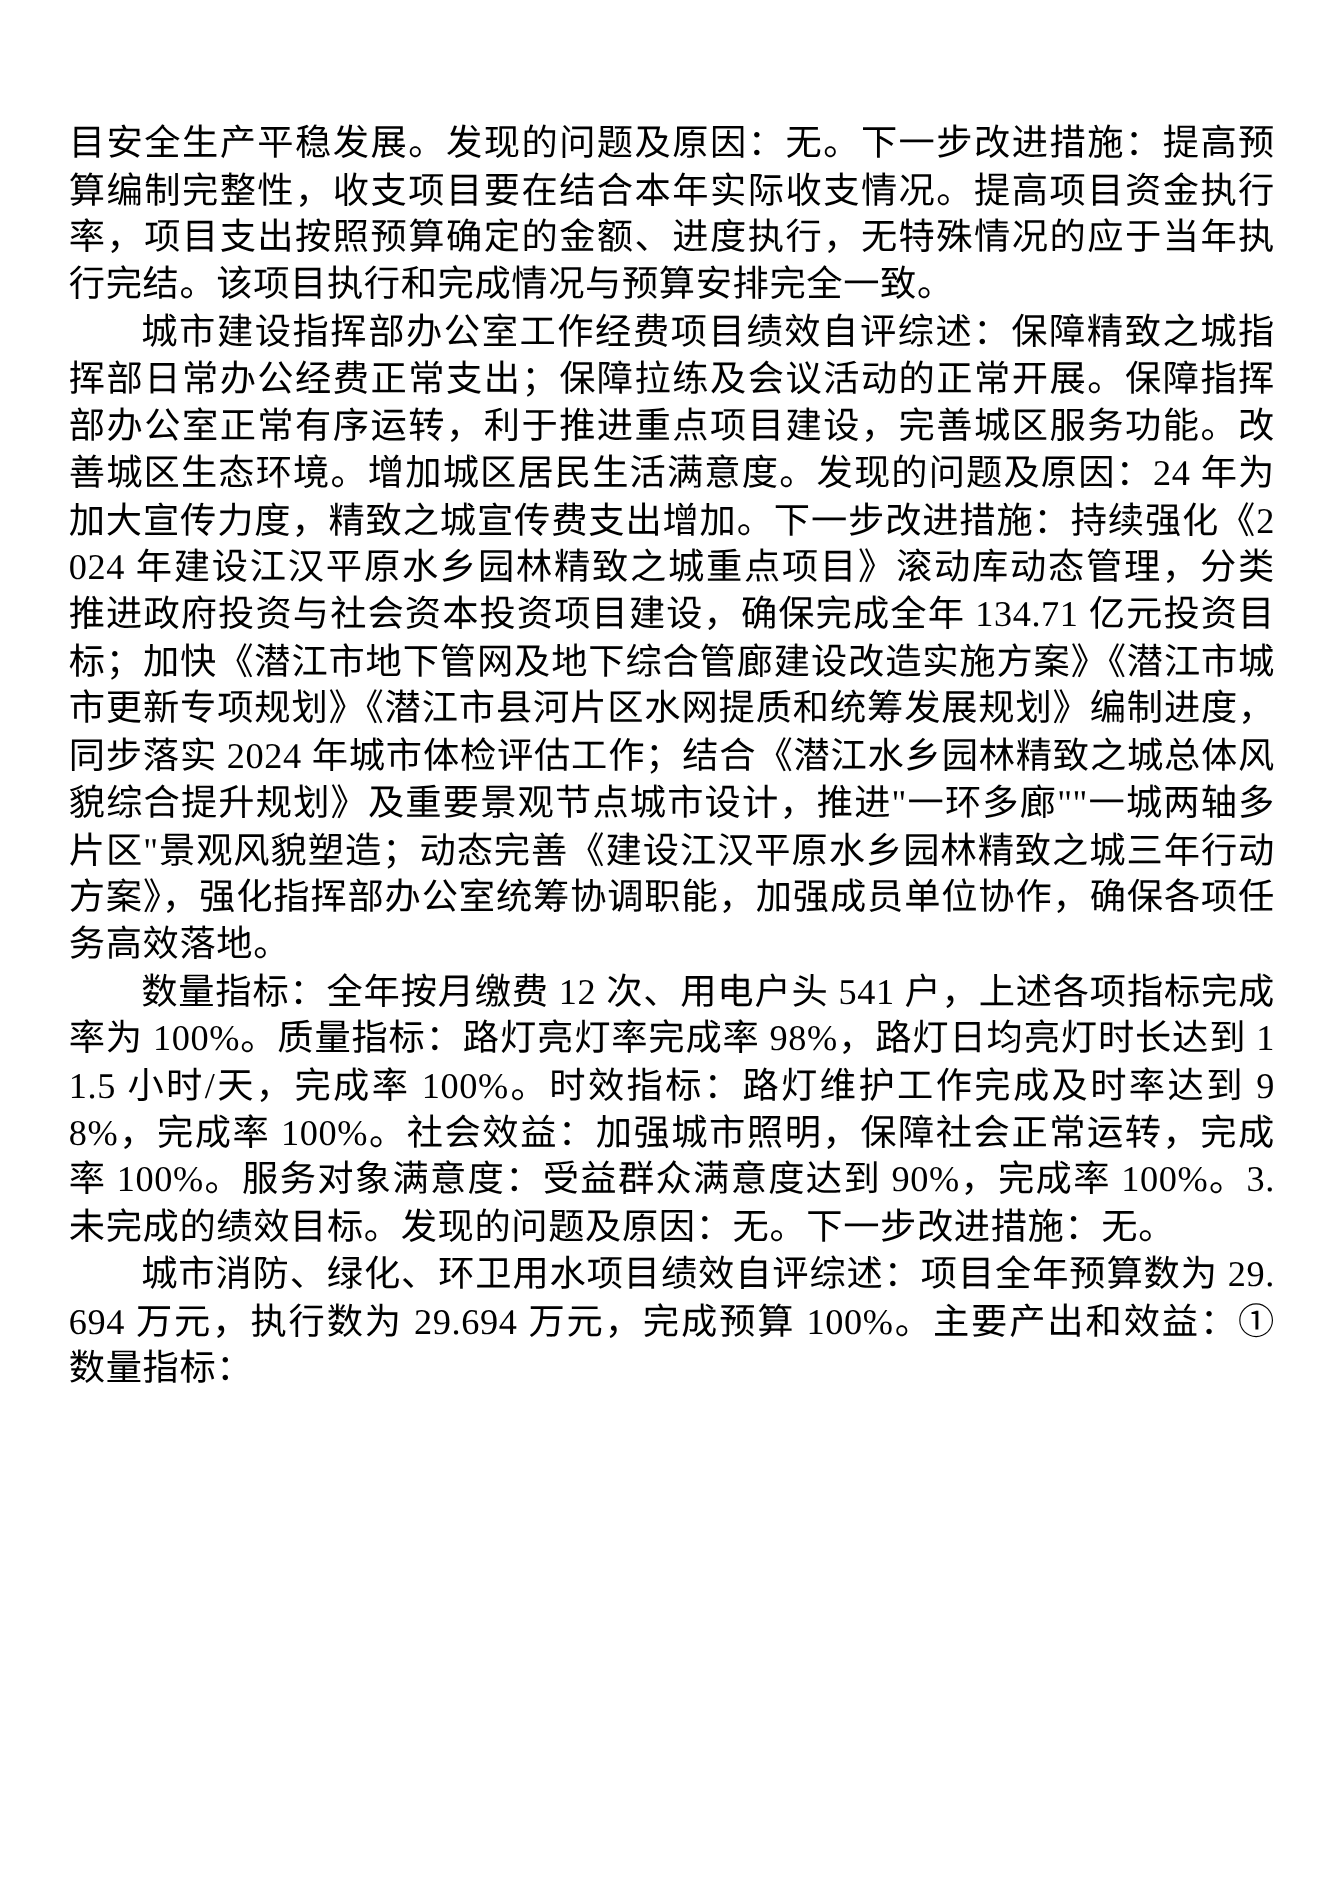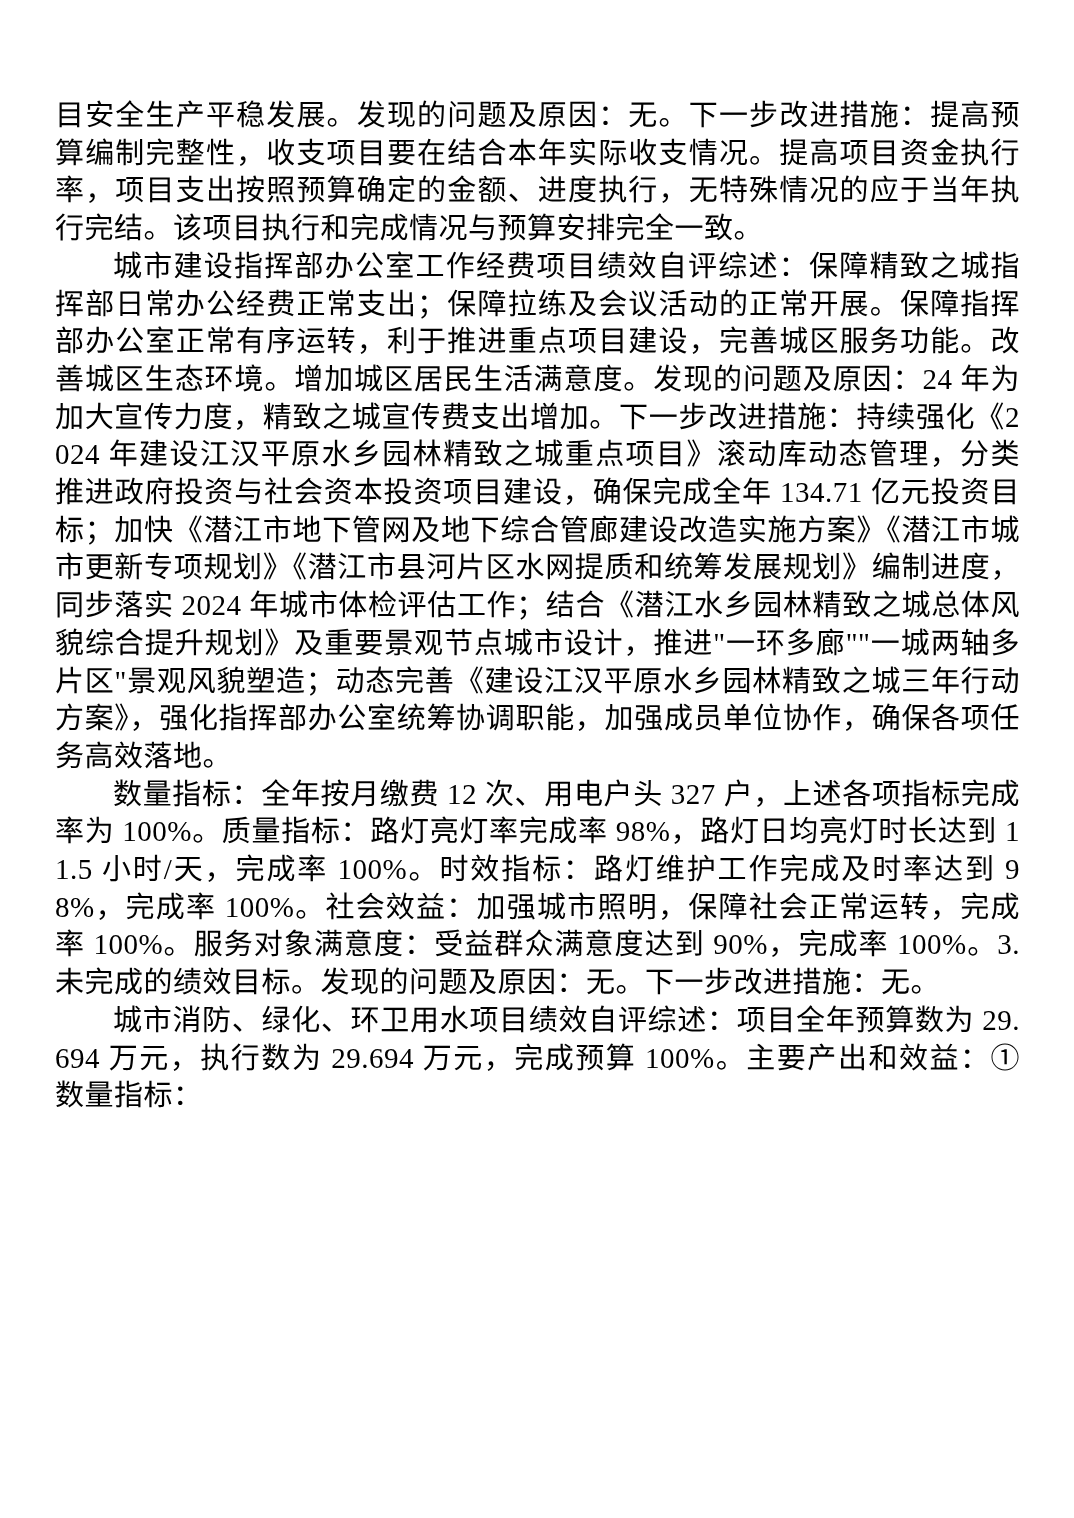--- a/index.html
+++ b/index.html
@@ -34,16 +34,16 @@
     text-indent: 0;
   }
 </style>
 </head>
 <body>
 
 <div class="page">
   <div class="doc-body">
     <p class="no-indent">目安全生产平稳发展。发现的问题及原因：无。下一步改进措施：提高预算编制完整性，收支项目要在结合本年实际收支情况。提高项目资金执行率，项目支出按照预算确定的金额、进度执行，无特殊情况的应于当年执行完结。该项目执行和完成情况与预算安排完全一致。</p>
     <p class="indent">城市建设指挥部办公室工作经费项目绩效自评综述：保障精致之城指挥部日常办公经费正常支出；保障拉练及会议活动的正常开展。保障指挥部办公室正常有序运转，利于推进重点项目建设，完善城区服务功能。改善城区生态环境。增加城区居民生活满意度。发现的问题及原因：24 年为加大宣传力度，精致之城宣传费支出增加。下一步改进措施：持续强化《2024 年建设江汉平原水乡园林精致之城重点项目》滚动库动态管理，分类推进政府投资与社会资本投资项目建设，确保完成全年 134.71 亿元投资目标；加快《潜江市地下管网及地下综合管廊建设改造实施方案》《潜江市城市更新专项规划》《潜江市县河片区水网提质和统筹发展规划》编制进度，同步落实 2024 年城市体检评估工作；结合《潜江水乡园林精致之城总体风貌综合提升规划》及重要景观节点城市设计，推进"一环多廊""一城两轴多片区"景观风貌塑造；动态完善《建设江汉平原水乡园林精致之城三年行动方案》，强化指挥部办公室统筹协调职能，加强成员单位协作，确保各项任务高效落地。</p>
-    <p class="indent">数量指标：全年按月缴费 12 次、用电户头 327 户，上述各项指标完成率为 100%。质量指标：路灯亮灯率完成率 98%，路灯日均亮灯时长达到 11.5 小时/天，完成率 100%。时效指标：路灯维护工作完成及时率达到 98%，完成率 100%。社会效益：加强城市照明，保障社会正常运转，完成率 100%。服务对象满意度：受益群众满意度达到 90%，完成率 100%。3.未完成的绩效目标。发现的问题及原因：无。下一步改进措施：无。</p>
+    <p class="indent">数量指标：全年按月缴费 12 次、用电户头 541 户，上述各项指标完成率为 100%。质量指标：路灯亮灯率完成率 98%，路灯日均亮灯时长达到 11.5 小时/天，完成率 100%。时效指标：路灯维护工作完成及时率达到 98%，完成率 100%。社会效益：加强城市照明，保障社会正常运转，完成率 100%。服务对象满意度：受益群众满意度达到 90%，完成率 100%。3.未完成的绩效目标。发现的问题及原因：无。下一步改进措施：无。</p>
     <p class="indent">城市消防、绿化、环卫用水项目绩效自评综述：项目全年预算数为 29.694 万元，执行数为 29.694 万元，完成预算 100%。主要产出和效益：①数量指标：</p>
   </div>
 </div>
 
 </body></html>

